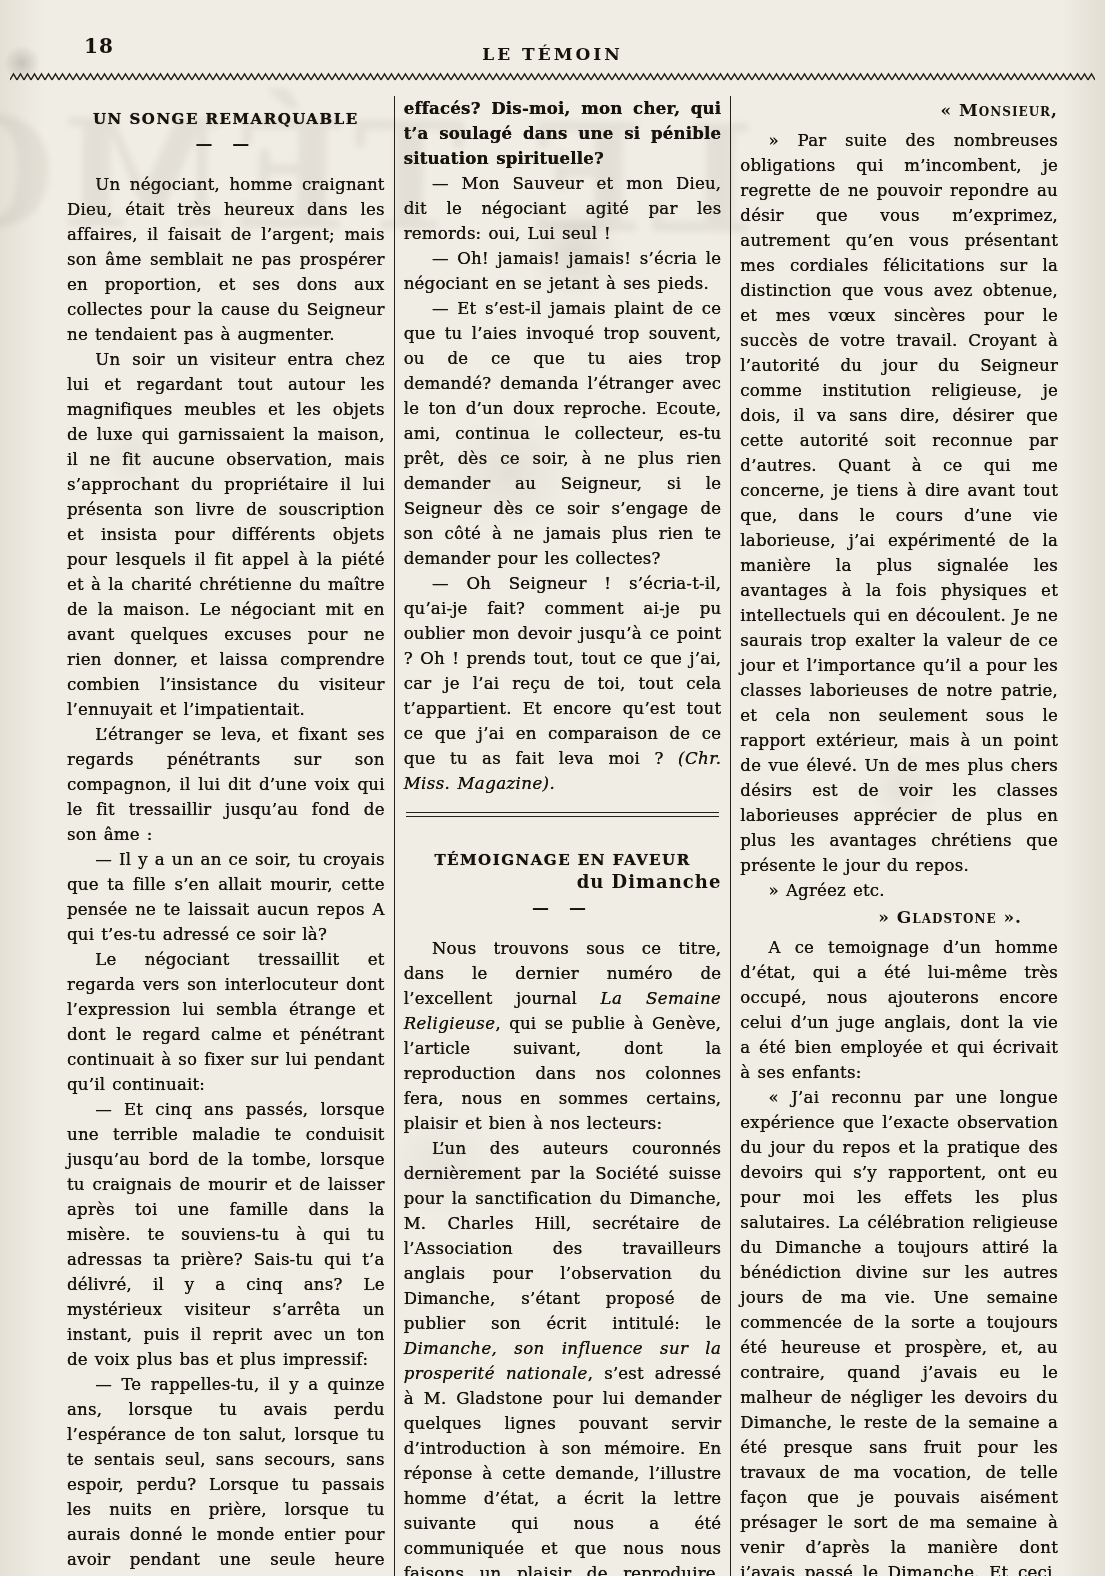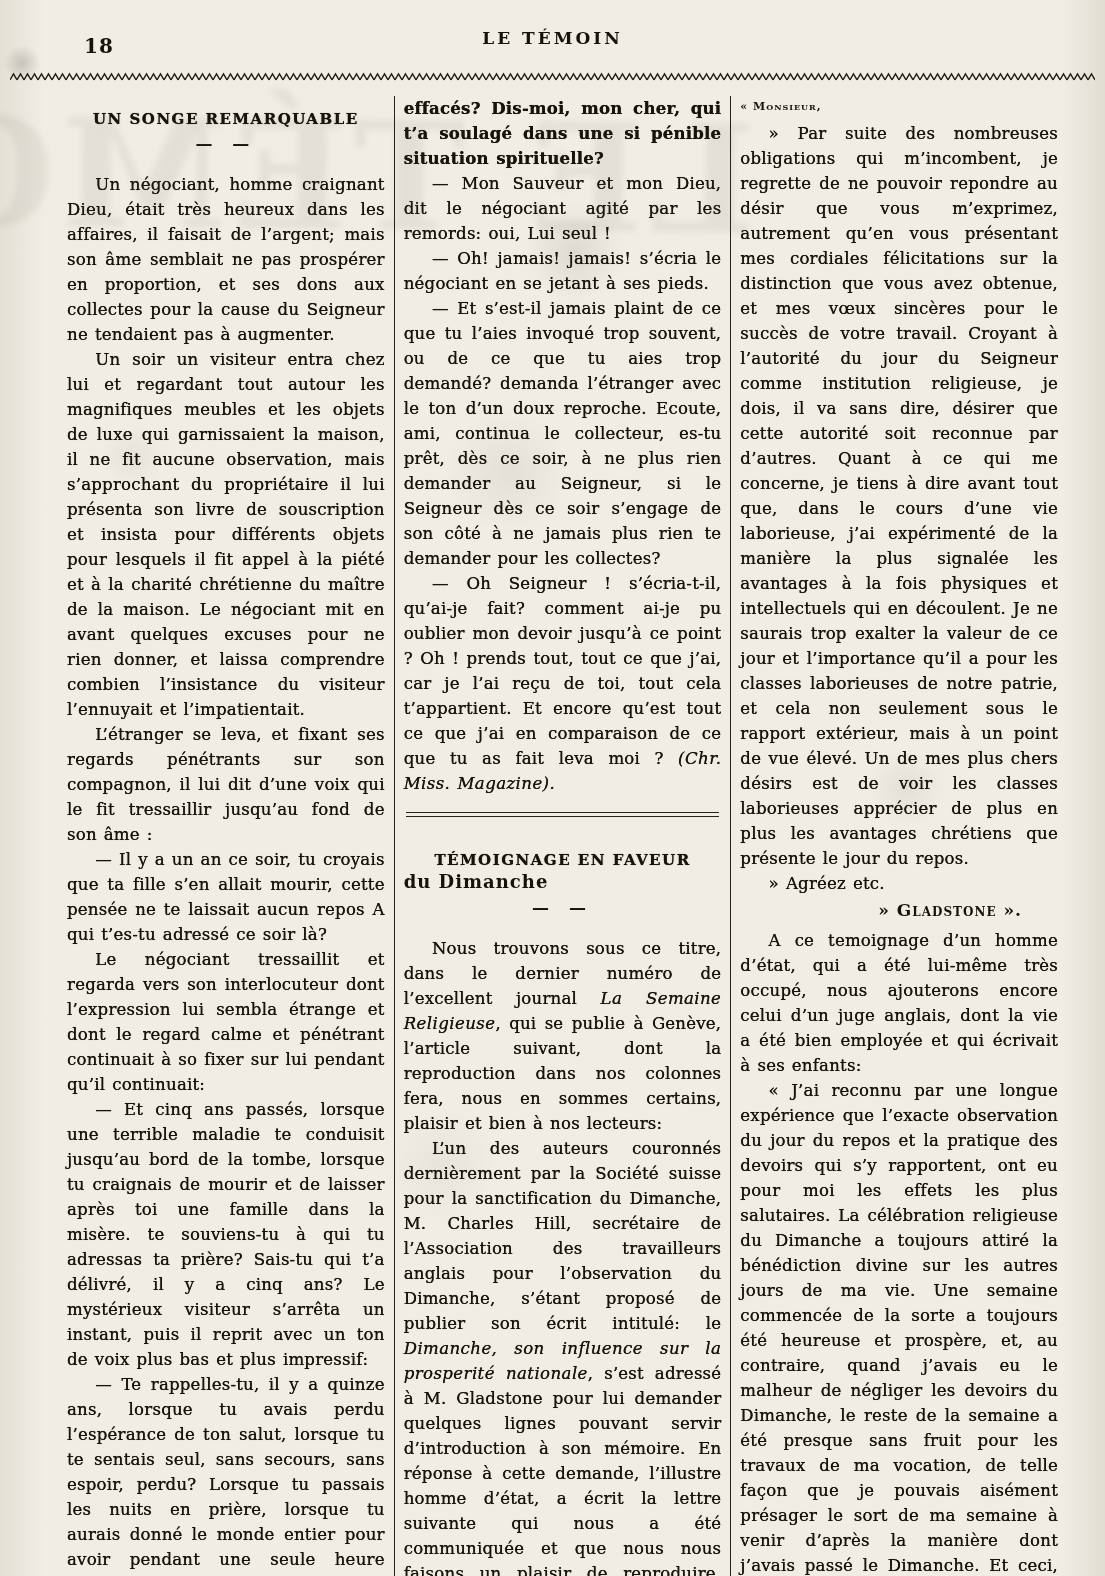--- a/index.html
+++ b/index.html
@@ -24,48 +24,48 @@
   }
   .ghost{
     position:absolute;top:88px;left:55px;width:700px;
     font-size:150px;font-weight:bold;letter-spacing:6px;
     color:#4e463a;opacity:.075;filter:blur(3px);
     transform:scaleX(-1) rotate(-.5deg);
     pointer-events:none;white-space:nowrap;
   }
   .hdr{position:relative;height:72px;}
   .pageno{position:absolute;left:84px;top:34px;font-size:20px;font-weight:bold;letter-spacing:1px;}
-  .masthead{position:absolute;left:0;right:0;top:28px;text-align:center;font-size:17px;font-weight:bold;letter-spacing:3px;}
+  .masthead{position:absolute;left:0;right:0;top:44px;text-align:center;font-size:17px;font-weight:bold;letter-spacing:3px;}
   .zig{display:block;margin:0 0 0 10px;}
   .cols{
     display:flex;align-items:stretch;
     padding:14px 38px 0 58px;
   }
   .col{flex:1 1 0;padding:0 9px;min-width:0;}
   .col.mid{border-left:1px solid #25211a;border-right:1px solid #25211a;}
   p{
     margin:0;text-align:justify;text-indent:1.7em;
     font-size:16.6px;line-height:25px;
     word-spacing:1.5px;letter-spacing:.2px;
     text-shadow:0 0 .5px rgba(23,19,12,.85), 0 0 1px rgba(23,19,12,.25);
   }
   p.noindent{text-indent:0;font-weight:bold;}
   .atitle{
     text-align:center;font-weight:bold;font-size:15px;letter-spacing:1.5px;
     margin:14px 0 2px 0;text-shadow:0 0 .7px rgba(23,19,12,.9);
   }
-  .atitle2{text-align:left;font-weight:bold;font-size:18px;letter-spacing:1px;margin:2px 0 0 0;}
+  .atitle2{text-align:right;font-weight:bold;font-size:18px;letter-spacing:1px;margin:2px 0 0 0;}
   .dash{
     text-align:center;font-weight:bold;letter-spacing:7px;
     margin:6px 0 10px 0;font-size:17px;
   }
   .dbl{height:3px;border-top:1.5px solid #26221b;border-bottom:1px solid #26221b;margin:16px 2px 6px 2px;}
   .salut{
-    text-align:left;font-weight:bold;font-variant:small-caps;
-    font-size:11px;letter-spacing:1px;margin:4px 0 8px 0;
+    text-align:right;font-weight:bold;font-variant:small-caps;
+    font-size:17px;letter-spacing:1px;margin:4px 0 8px 0;
   }
   .sig{
     text-align:right;font-variant:small-caps;font-weight:bold;
     font-size:17px;padding-right:36px;margin-top:4px;letter-spacing:1px;
   }
   .spacer8{height:8px;} .spacer14{height:14px;}
   em{font-style:italic;letter-spacing:.4px;}
 </style>
 </head>
 <body>

